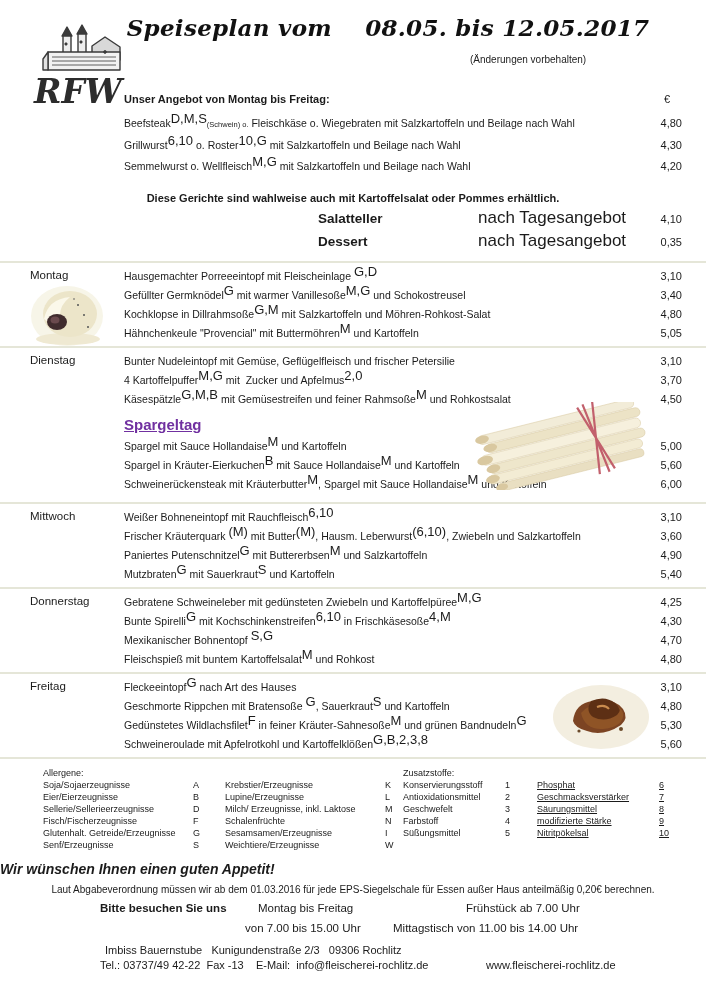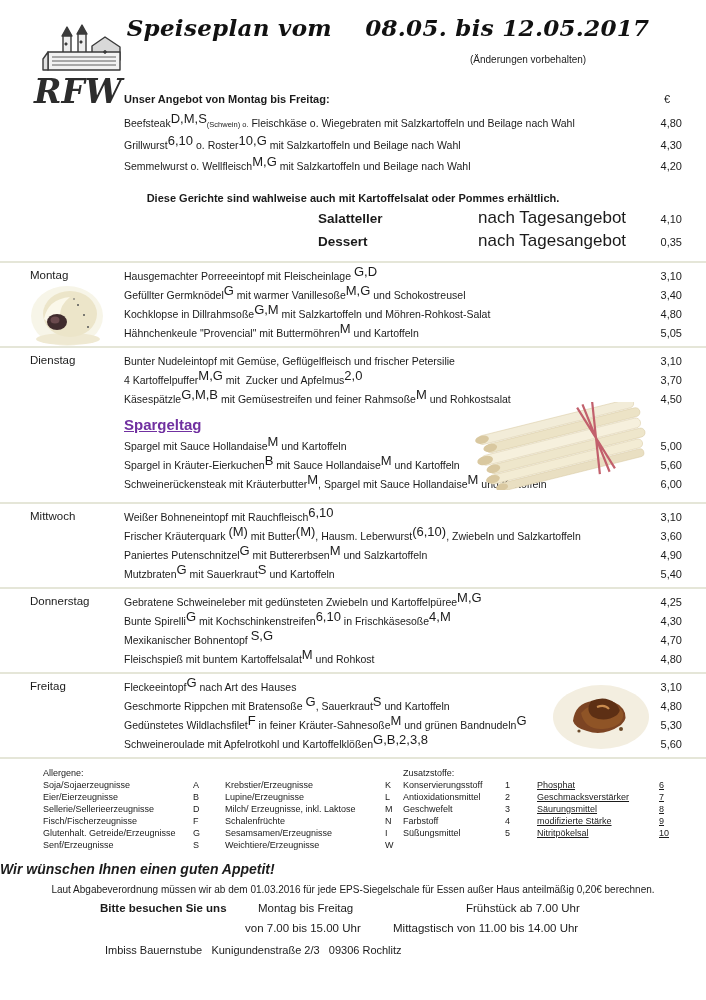--- a/index.html
+++ b/index.html
@@ -426,14 +426,18 @@
   <div class="visit">
     <span class="v-label">Bitte besuchen Sie uns</span>
     <span class="v-days">Montag bis Freitag</span>
     <span class="v-breakfast">Frühstück ab 7.00 Uhr</span>
     <span class="v-time">von 7.00 bis 15.00 Uhr</span>
     <span class="v-lunch">Mittagstisch von 11.00 bis 14.00 Uhr</span>
   </div>
 
   <div class="address">Imbiss Bauernstube   Kunigundenstraße 2/3   09306 Rochlitz</div>
 
+  <div class="contact">
+    <span class="c-tel">Tel.: 03737/49 42-22  Fax -13    E-Mail:  info@fleischerei-rochlitz.de</span>
+    <span class="c-web">www.fleischerei-rochlitz.de</span>
+  </div>
 
 </div>
 
 </body></html>

